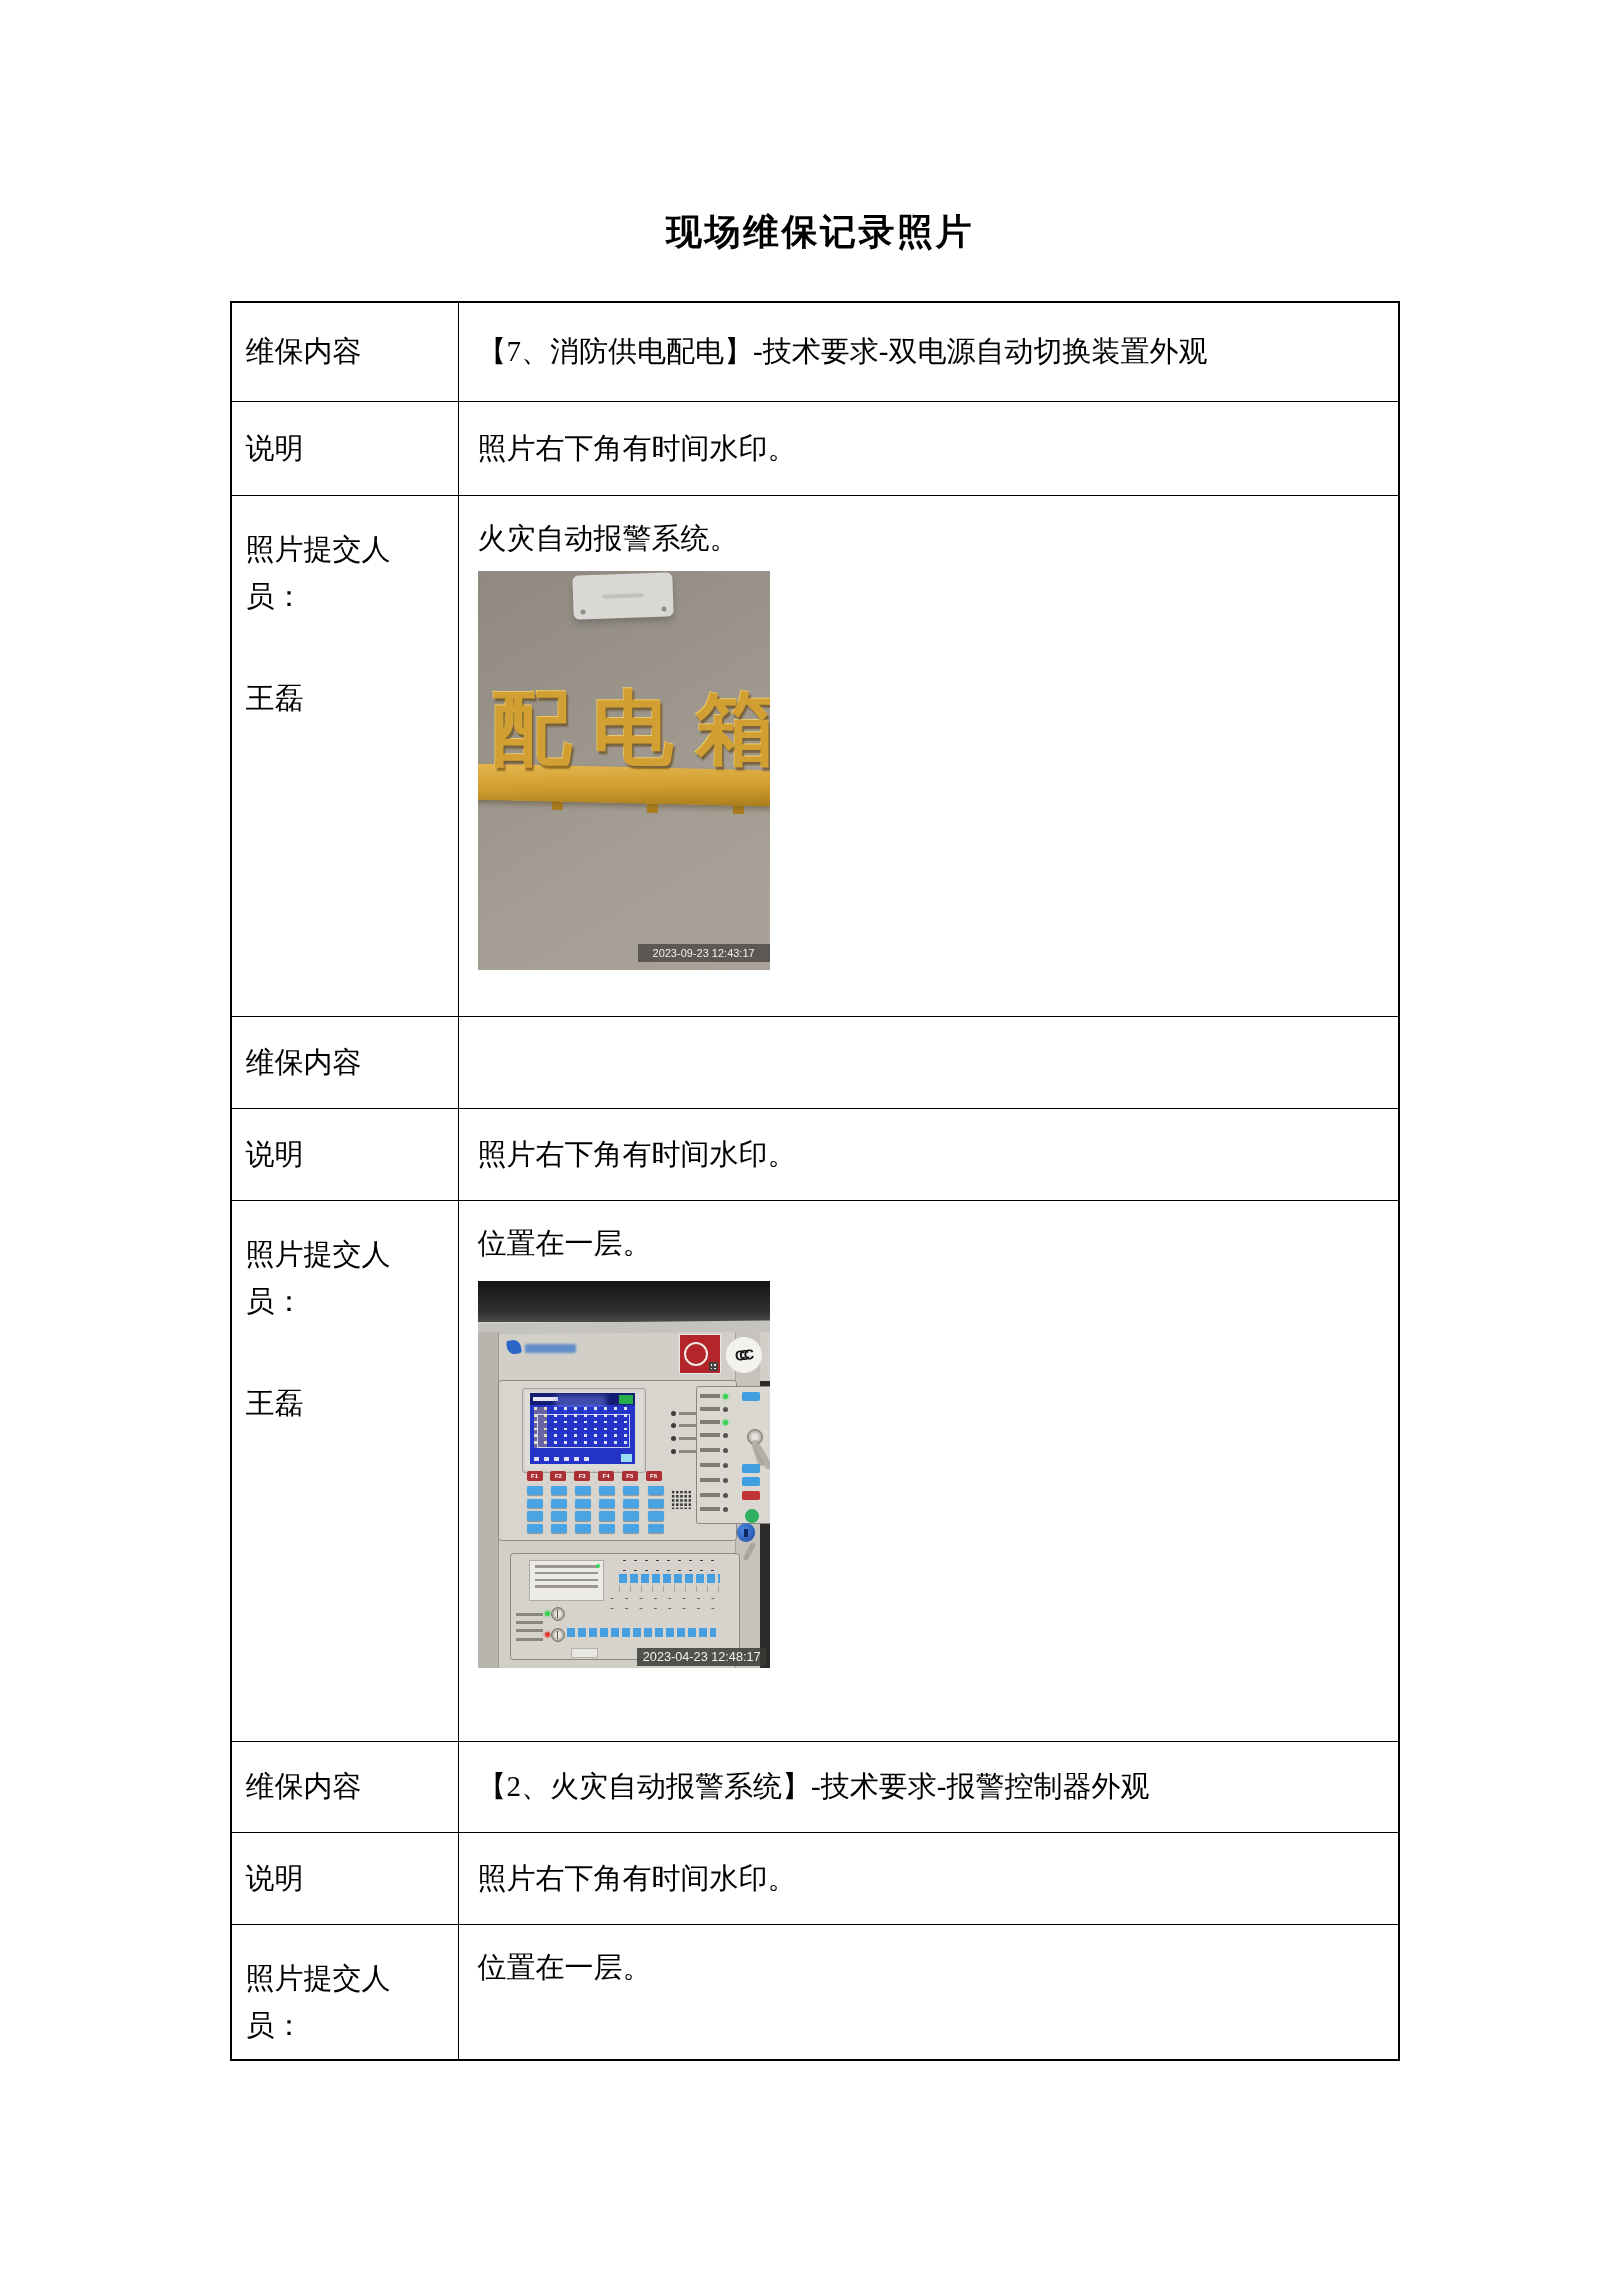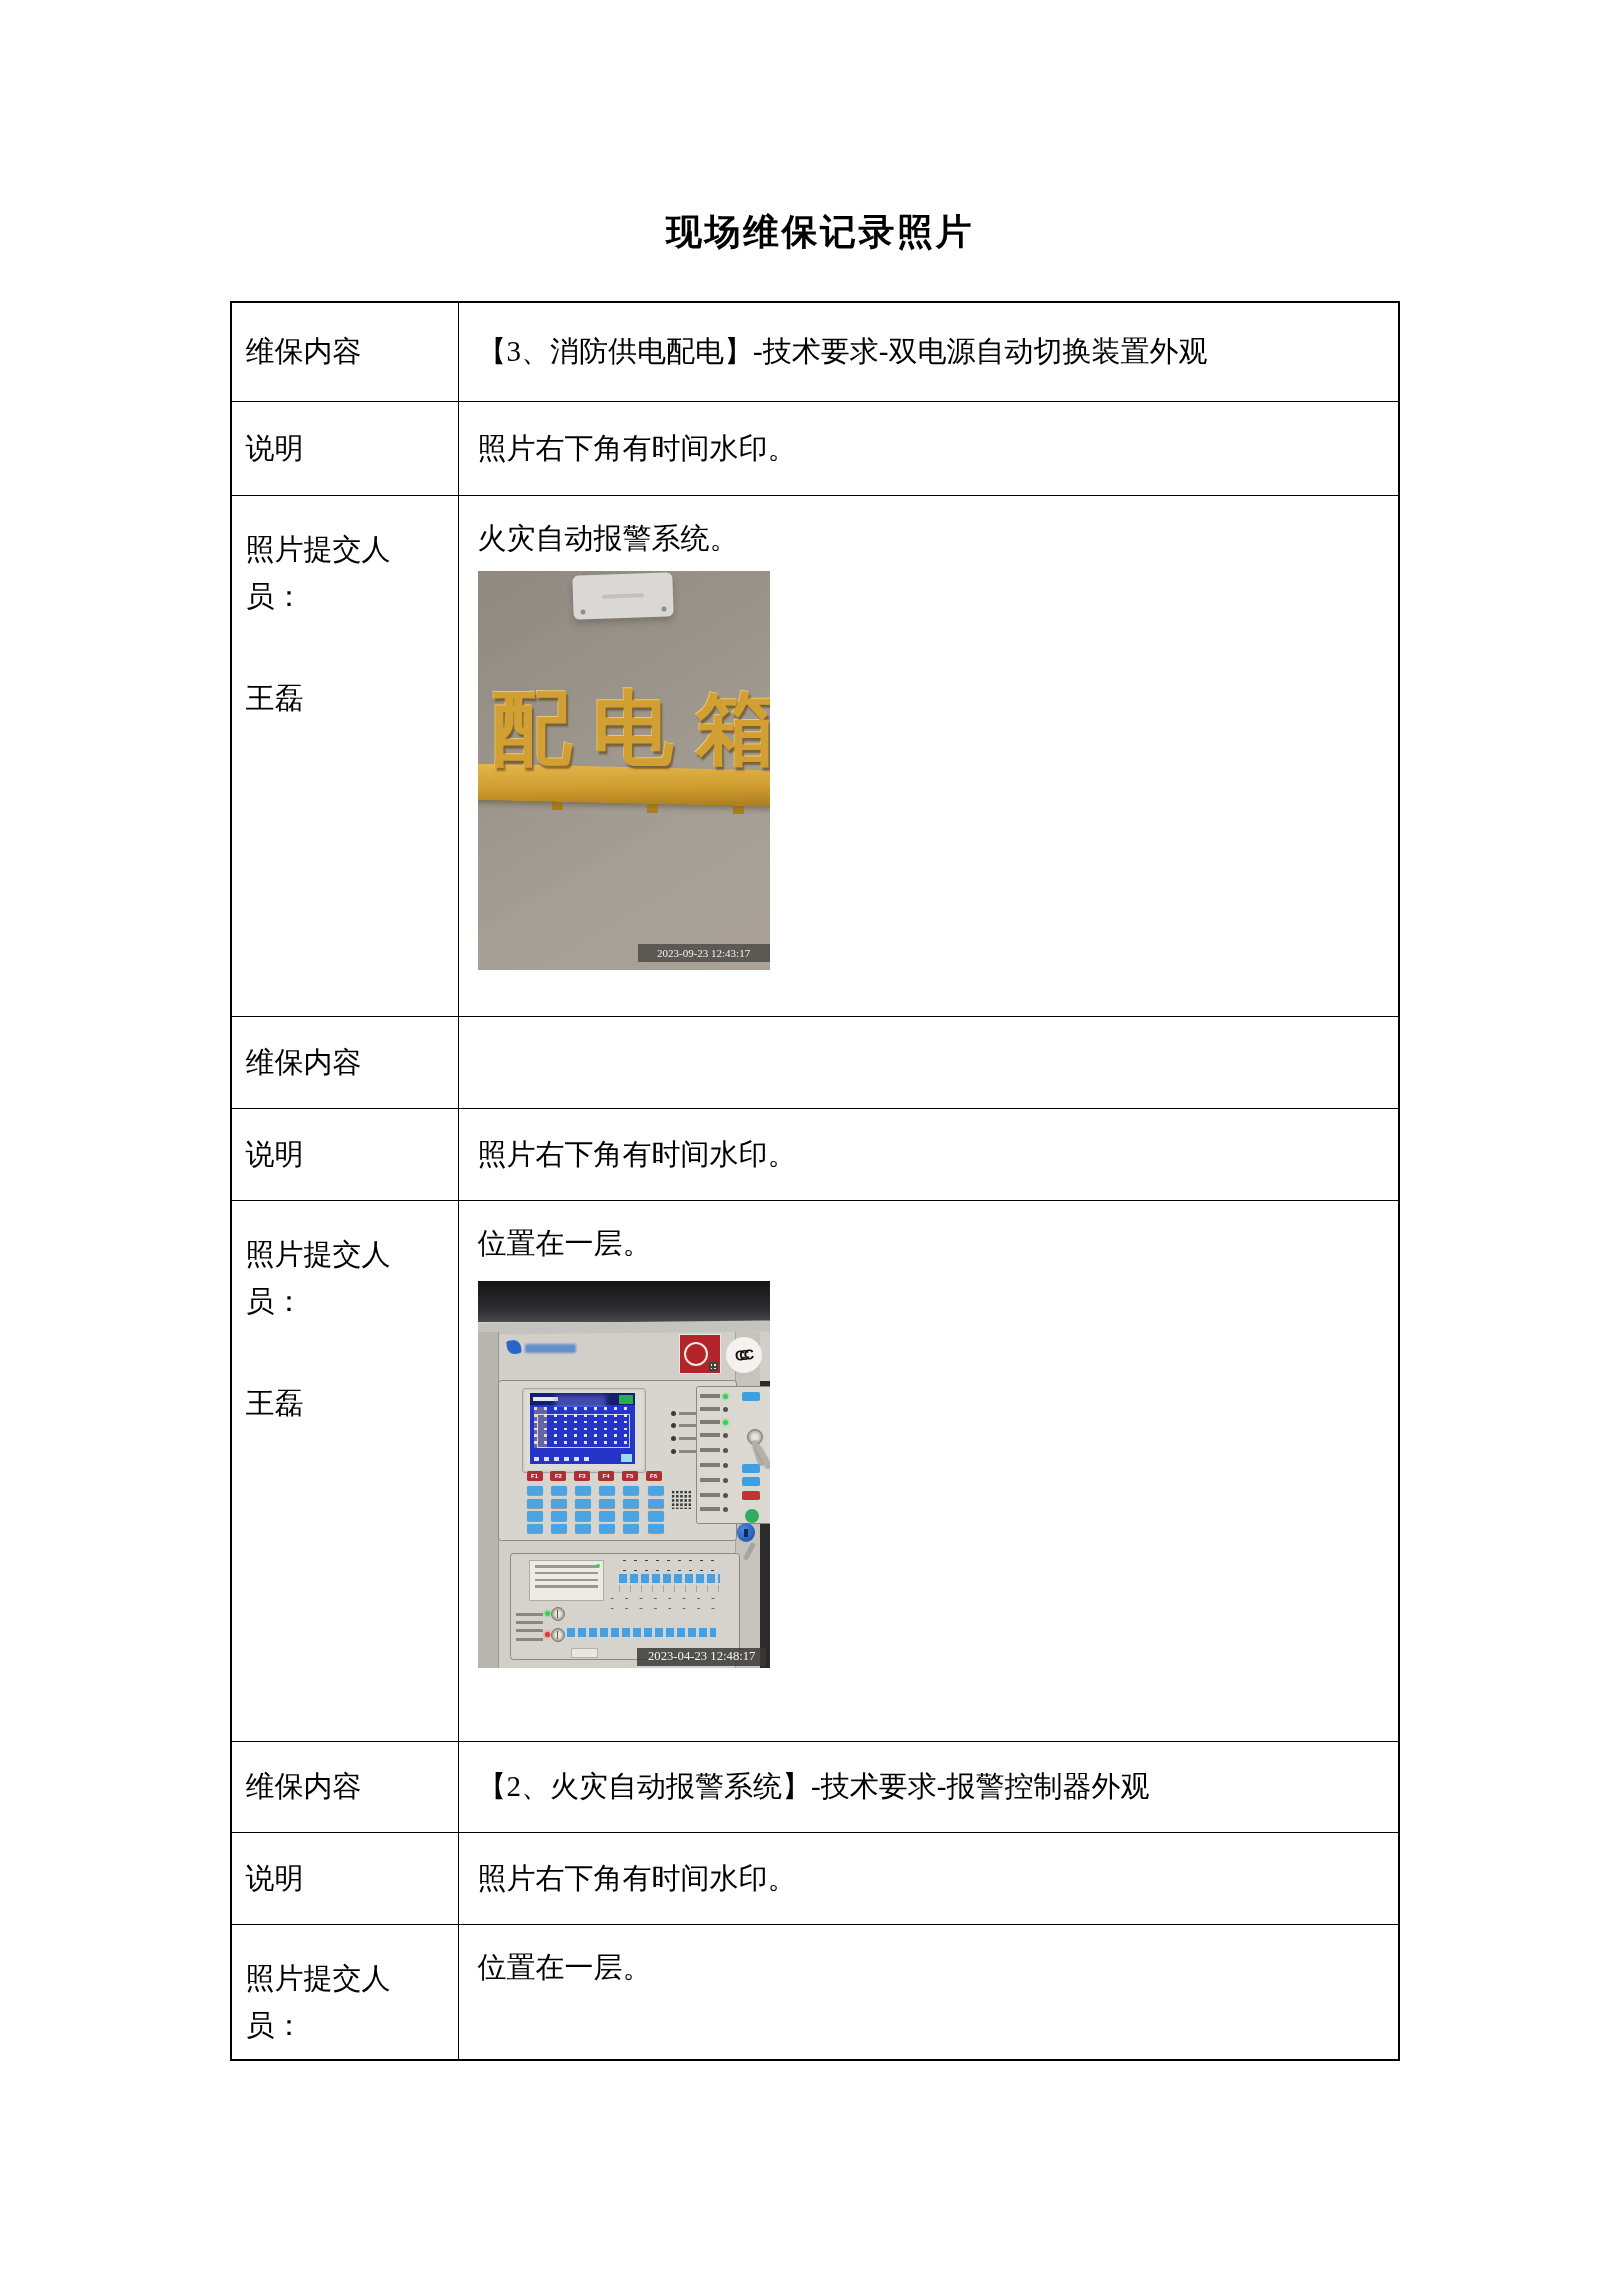--- a/index.html
+++ b/index.html
@@ -38,21 +38,21 @@
               box-shadow:0 3.4px 5px rgba(60,45,10,.35);}
   .gold-hook{position:absolute;width:11px;height:13.5px;transform:rotate(1.3deg);
              background:linear-gradient(#cf9d30,#a87a1a);}
   .hk1{left:74px;top:225px;} .hk2{left:169px;top:228px;} .hk3{left:255px;top:229px;}
   .gold-char{position:absolute;top:117px;font-family:"Liberation Sans","DejaVu Sans",sans-serif;
              font-size:81px;font-weight:900;color:#d2a032;line-height:1;
              text-shadow:1.7px 2.5px 1.7px rgba(92,62,8,.6),-0.8px -0.8px 0 #ecc968;}
   .gc1{left:13.5px;} .gc2{left:115px;} .gc3{left:218px;}
   .stamp{position:absolute;display:flex;align-items:center;justify-content:center;
          background:rgba(72,70,66,.8);color:#f3f2ef;
-         font-family:Liberation Serif, serif;}
+         font-family:Liberation Sans, sans-serif;}
   .stamp1{right:0;bottom:7.6px;width:132px;height:18.6px;font-size:11px;}
   
   .photo2{width:292px;height:387px;margin-top:17px;background:#d2cfc9;}
   .p2-top{position:absolute;left:0;top:0;width:100%;height:41px;
           background:linear-gradient(#141417 0%,#2e2e31 70%,#4a4a4c 100%);}
   .p2-ceil{position:absolute;left:0;top:41px;width:100%;height:11px;background:#c5c3be;transform:skewY(-.6deg);}
   .p2-leftstrip{position:absolute;left:0;top:51px;width:20px;height:336px;background:#b8b5af;border-right:1.7px solid #9b988f;}
   .p2-rightdark{position:absolute;right:0;top:100px;width:10px;height:287px;background:#2c2b29;}
   .p2-rightside{position:absolute;right:10px;top:51px;width:24px;height:336px;background:#c6c3bd;border-left:0.8px solid #a7a49d;}
   .logo-ico{position:absolute;left:29px;top:59px;width:14.4px;height:14.4px;background:#2a66c8;
@@ -147,21 +147,21 @@
 
   <div class="title">现场维保记录照片</div>
 
   <div class="tbl">
 
     <div class="row h-c1">
       <div class="lc lbl-cell">
           <span>维保内容</span>
         </div>
       <div class="rc txt-cell">
-          <span>【3、消防供电配电】-技术要求-双电源自动切换装置外观</span>
+          <span>【7、消防供电配电】-技术要求-双电源自动切换装置外观</span>
         </div>
     </div>
     <div class="row h-n1">
       <div class="lc lbl-cell">
           <span>说明</span>
         </div>
       <div class="rc txt-cell">
           <span>照片右下角有时间水印。</span>
         </div>
     </div>

